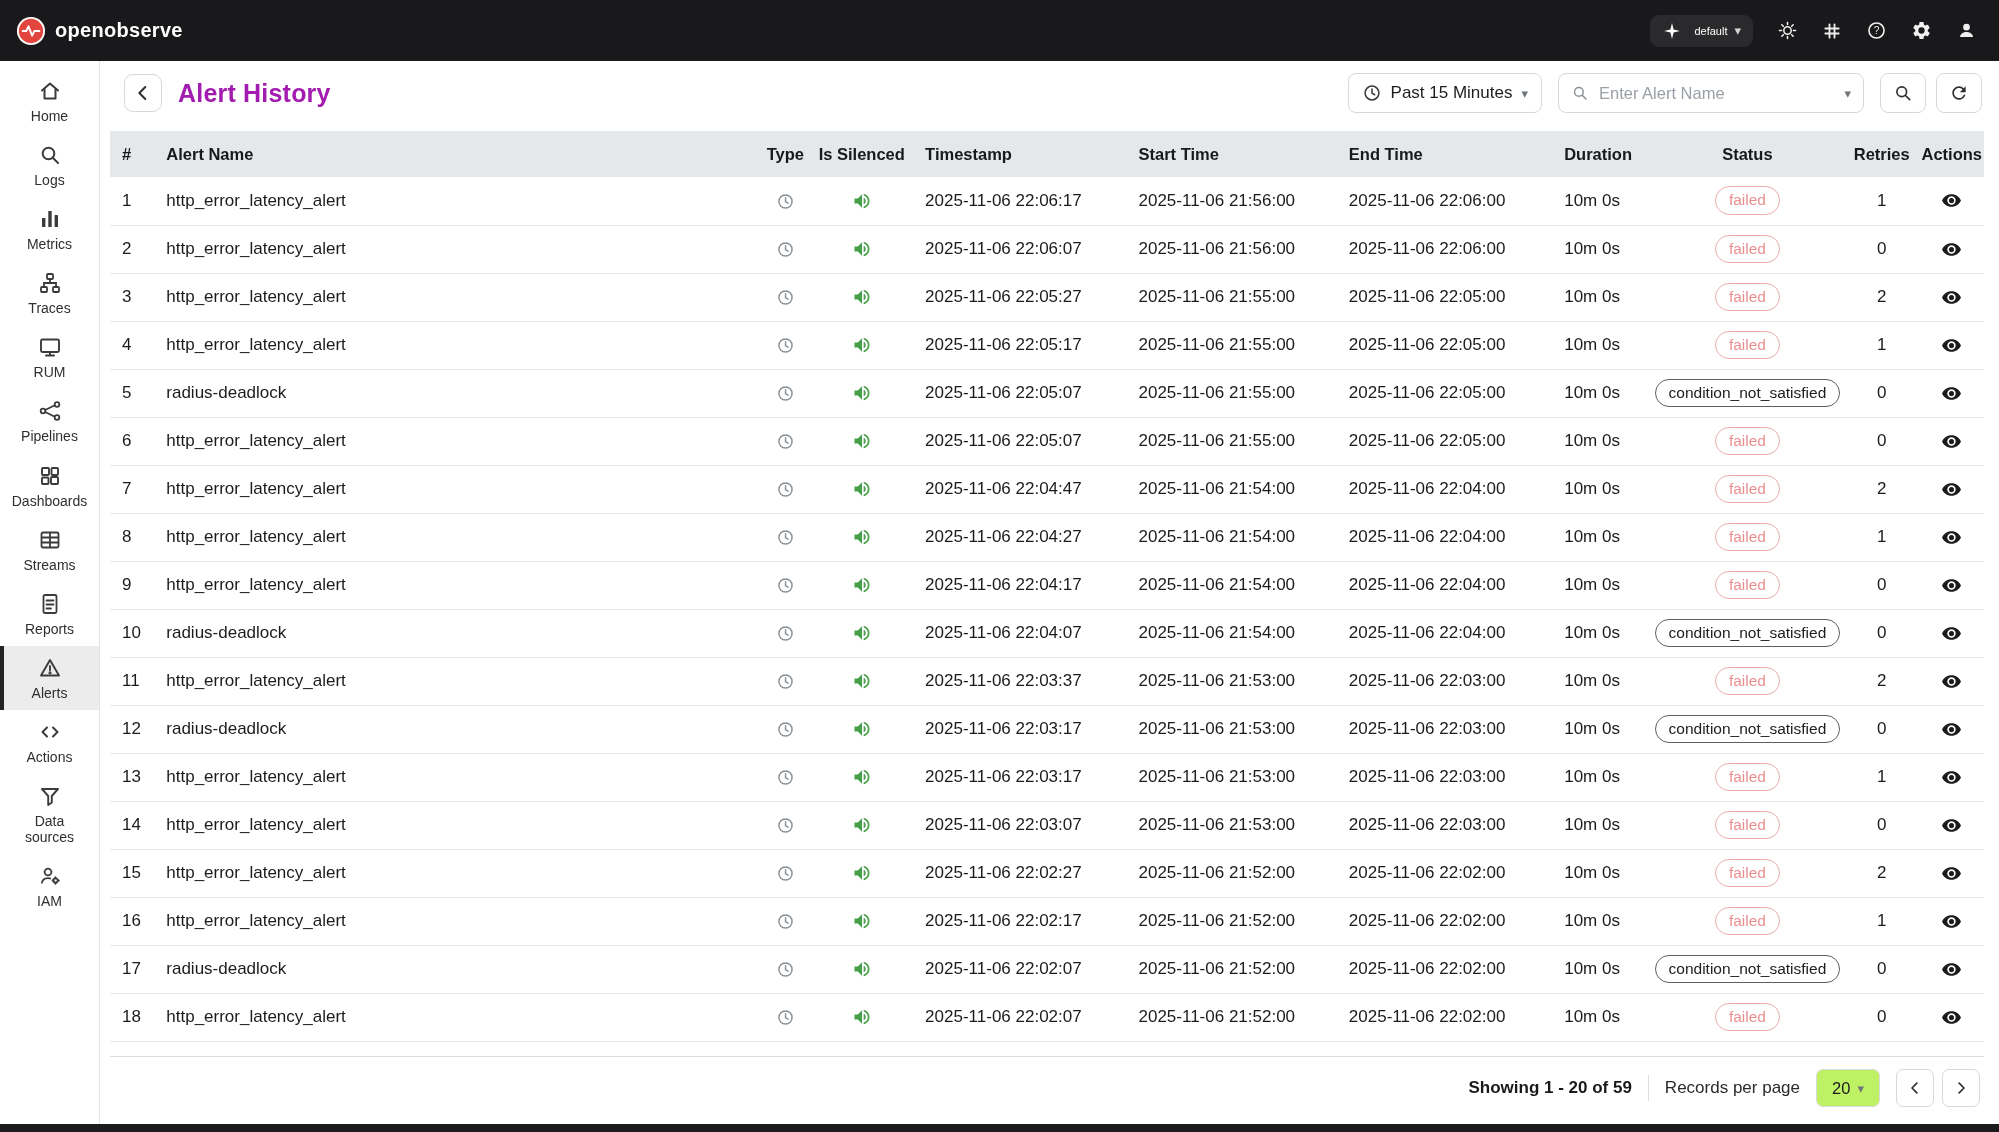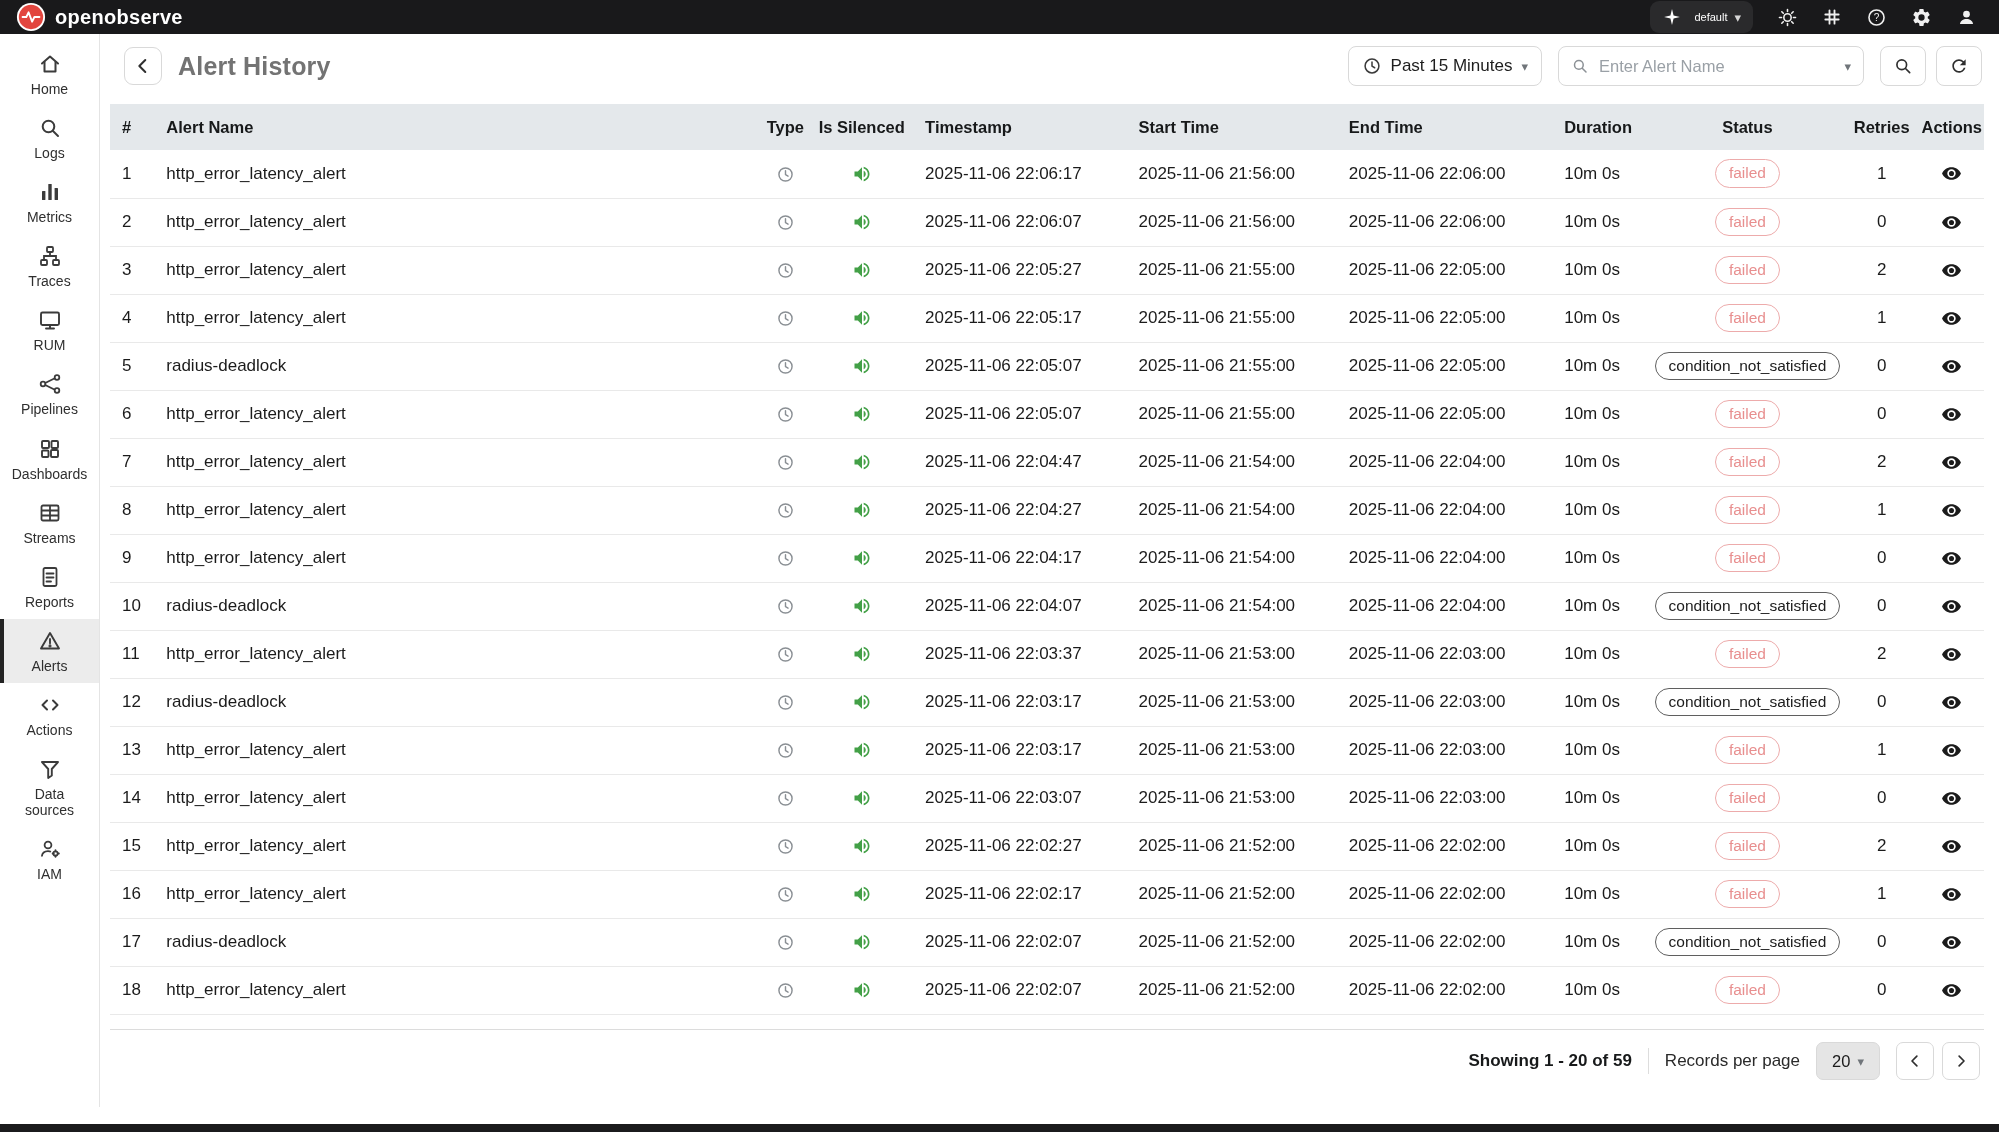--- a/index.html
+++ b/index.html
@@ -5,21 +5,21 @@
   * { box-sizing: border-box; }
   html, body { margin: 0; padding: 0; }
   body {
     width: 1999px; height: 1132px; overflow: hidden; position: relative;
     font-family: "Liberation Sans", sans-serif;
     background: #fff; color: #1c1c1c;
   }
 
   
   .topbar {
-    height: 34px; background: var(--topbar-bg, #19191b);
+    height: 61px; background: var(--topbar-bg, #19191b);
     display: flex; align-items: center; padding: 0 22px 0 16px;
   }
   .brand { display: flex; align-items: center; gap: 9px; }
   .brand-text { color: #fff; font-size: 20px; font-weight: 700; letter-spacing: .3px; }
   .topbar-right { margin-left: auto; display: flex; align-items: center; gap: 24px; }
   .org-pill {
     display: flex; align-items: center; gap: 12px;
     background: #2a2a2c; border-radius: 9px; padding: 6px 12px;
   }
   .tb-btn, .org-btn {
@@ -48,21 +48,21 @@
   .sb-label { font-size: 14px; color: #2f2f2f; text-align: center; line-height: 1.15; max-width: 80px; }
 
   
   .main { flex: 1; background: #fff; padding: 0 15px 0 10px; display: flex; flex-direction: column; }
 
   .toolbar { display: flex; align-items: center; margin-top: 10px; height: 44px; gap: 14px; padding: 0 2px 0 14px; }
   .back-btn {
     width: 38px; height: 38px; border: 1px solid #d9d9d9; border-radius: 9px; background: #fff;
     display: flex; align-items: center; justify-content: center; cursor: pointer; flex: none;
   }
-  .page-title { font-size: 25px; font-weight: 700; color: #737373; margin: 0 0 0 2px; letter-spacing: .2px; }
+  .page-title { font-size: 25px; font-weight: 700; color: #a21caf; margin: 0 0 0 2px; letter-spacing: .2px; }
   .toolbar-right { margin-left: auto; display: flex; align-items: center; gap: 16px; }
   .time-pill {
     height: 40px; border: 1px solid #d9d9d9; border-radius: 8px; background: #fff;
     display: flex; align-items: center; gap: 9px; padding: 0 13px;
     font-size: 17px; color: #1d1d1d; cursor: pointer; font-family: inherit;
   }
   .search-field {
     width: 306px; height: 40px; border: 1px solid #d9d9d9; border-radius: 8px; background: #fff;
     display: flex; align-items: center; gap: 8px; padding: 0 12px;
   }
@@ -103,21 +103,21 @@
   
   .footer {
     margin-top: 14px; border-top: 1px solid #dcdcdc; height: 64px;
     display: flex; align-items: center; justify-content: flex-end; gap: 16px;
     padding-right: 4px; font-size: 17px;
   }
   .showing { font-weight: 700; color: #17191a; }
   .vdiv { width: 1px; height: 26px; background: #ddd; }
   .rpp-label { color: #2a2a2a; }
   .rpp-select {
-    height: 38px; min-width: 64px; border: 1px solid #d9d9d9; border-radius: 7px; background: #e5e5e5;
+    height: 38px; min-width: 64px; border: 1px solid #d9d9d9; border-radius: 7px; background: #bef264;
     display: flex; align-items: center; justify-content: center; gap: 7px;
     font-size: 16.5px; cursor: pointer; padding: 0 10px; font-family: inherit; color: #1b1b1b;
   }
   .nav-group { display: flex; gap: 8px; }
   .nav-btn {
     width: 38px; height: 38px; border: 1px solid #d9d9d9; border-radius: 7px; background: #fff;
     display: flex; align-items: center; justify-content: center; cursor: pointer;
   }
 
   .bottom-strip { position: absolute; left: 0; bottom: 0; width: 100%; height: 8px; background: #1b1b1d; }

